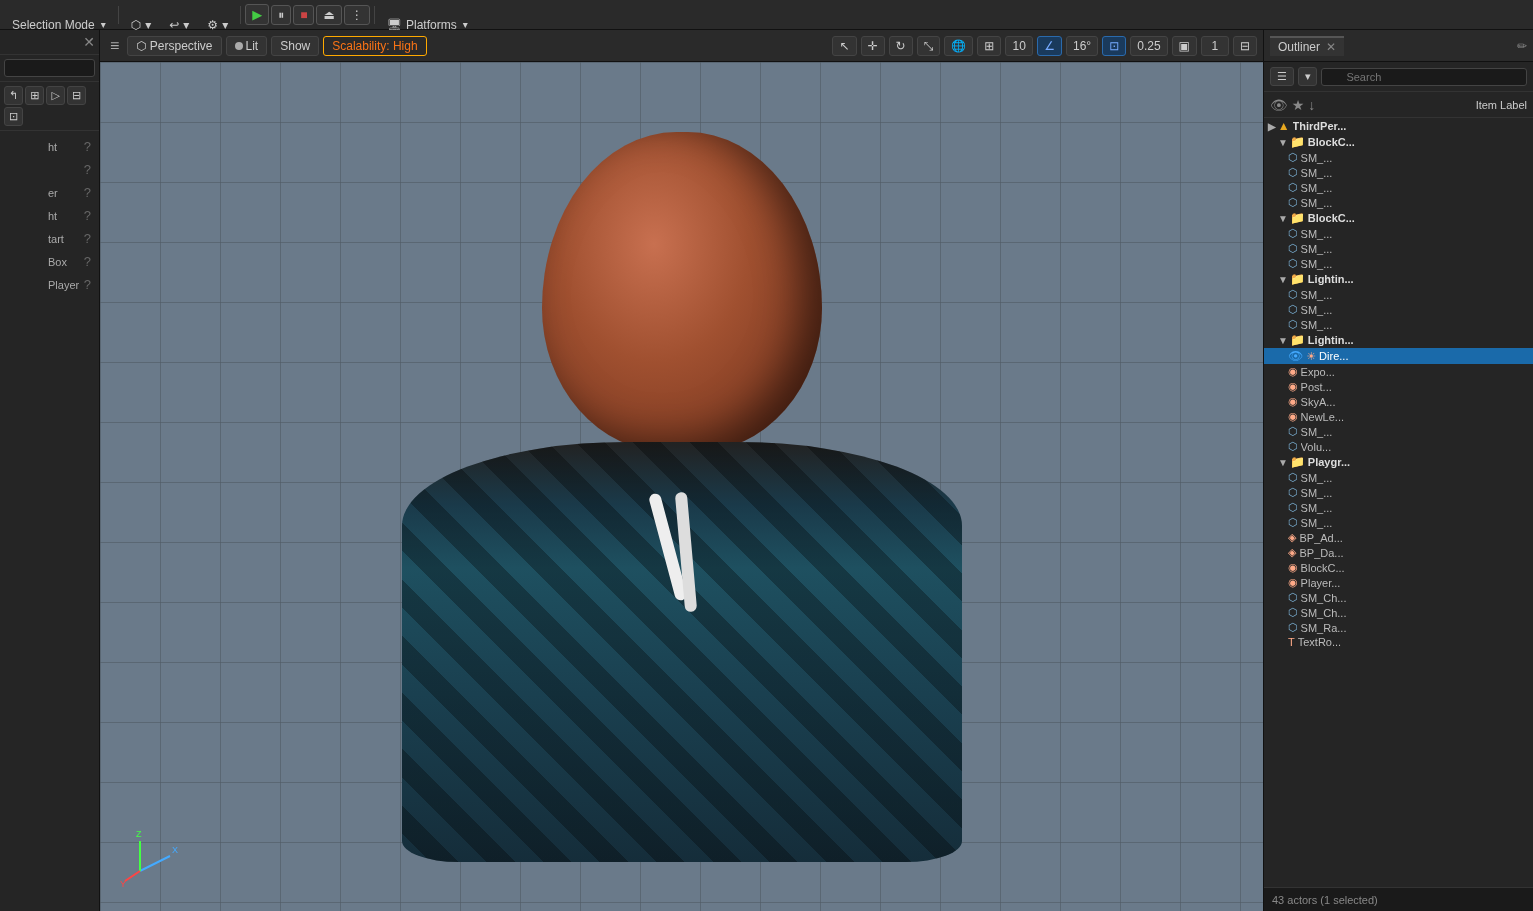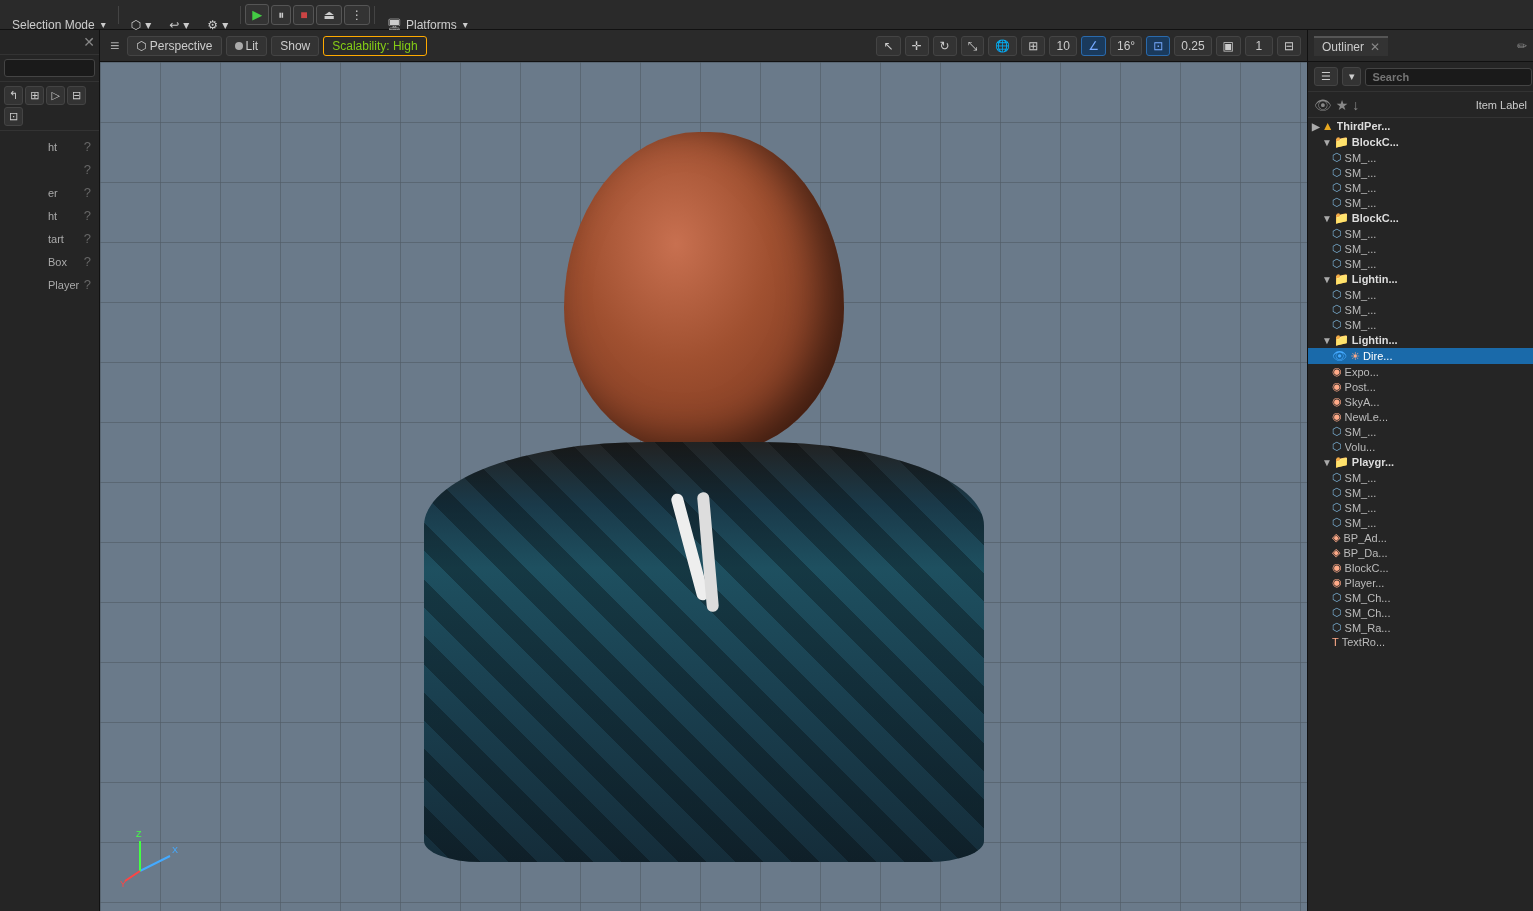--- a/index.html
+++ b/index.html
@@ -213,21 +213,21 @@
       width: 8px; height: 8px;
       border-radius: 50%;
       background: #aaa;
       display: inline-block;
     }
     .vp-btn .dot.lit { background: #aaa; }
     .scalability-badge {
       background: #2a2a2a;
       border: 1px solid #ffaa00;
       border-radius: 3px;
-      color: #84cc16;
+      color: #f97316;
       padding: 2px 8px;
       font-size: 12px;
       cursor: pointer;
     }
     .vp-toolbar-right {
       margin-left: auto;
       display: flex;
       align-items: center;
       gap: 4px;
     }
@@ -361,21 +361,21 @@
     .axes-indicator {
       position: absolute;
       bottom: 20px;
       left: 20px;
       width: 60px;
       height: 60px;
     }
 
     
     .right-panel {
-      width: 226px;
+      width: 270px;
       background: #252525;
       border-left: 1px solid #111;
       display: flex;
       flex-direction: column;
       flex-shrink: 0;
     }
     .outliner-header {
       display: flex;
       align-items: center;
       background: #2a2a2a;
@@ -421,23 +421,22 @@
       padding: 2px 6px;
       cursor: pointer;
       font-size: 11px;
     }
     .outliner-search {
       flex: 1;
       background: #1a1a1a;
       border: 1px solid #444;
       border-radius: 3px;
       color: #ccc;
-      padding: 2px 6px;
+      padding: 2px 24px;
       font-size: 11px;
-      font-weight: bold;
     }
     .outliner-col-headers {
       display: flex;
       align-items: center;
       padding: 2px 6px;
       border-bottom: 1px solid #333;
       height: 26px;
       gap: 4px;
     }
     .col-icons {
@@ -822,15 +821,18 @@
       <div class="outliner-item indent-2">
         <span class="mesh-icon">⬡</span>
         <span class="outliner-item-label">SM_Ra...</span>
       </div>
       <div class="outliner-item indent-2">
         <span class="light-icon">T</span>
         <span class="outliner-item-label">TextRo...</span>
       </div>
     </div>
 
+    <div class="outliner-status">
+      <span>43 actors (1 selected)</span>
+    </div>
   </div>
 
 </div>
 
 </body></html>

